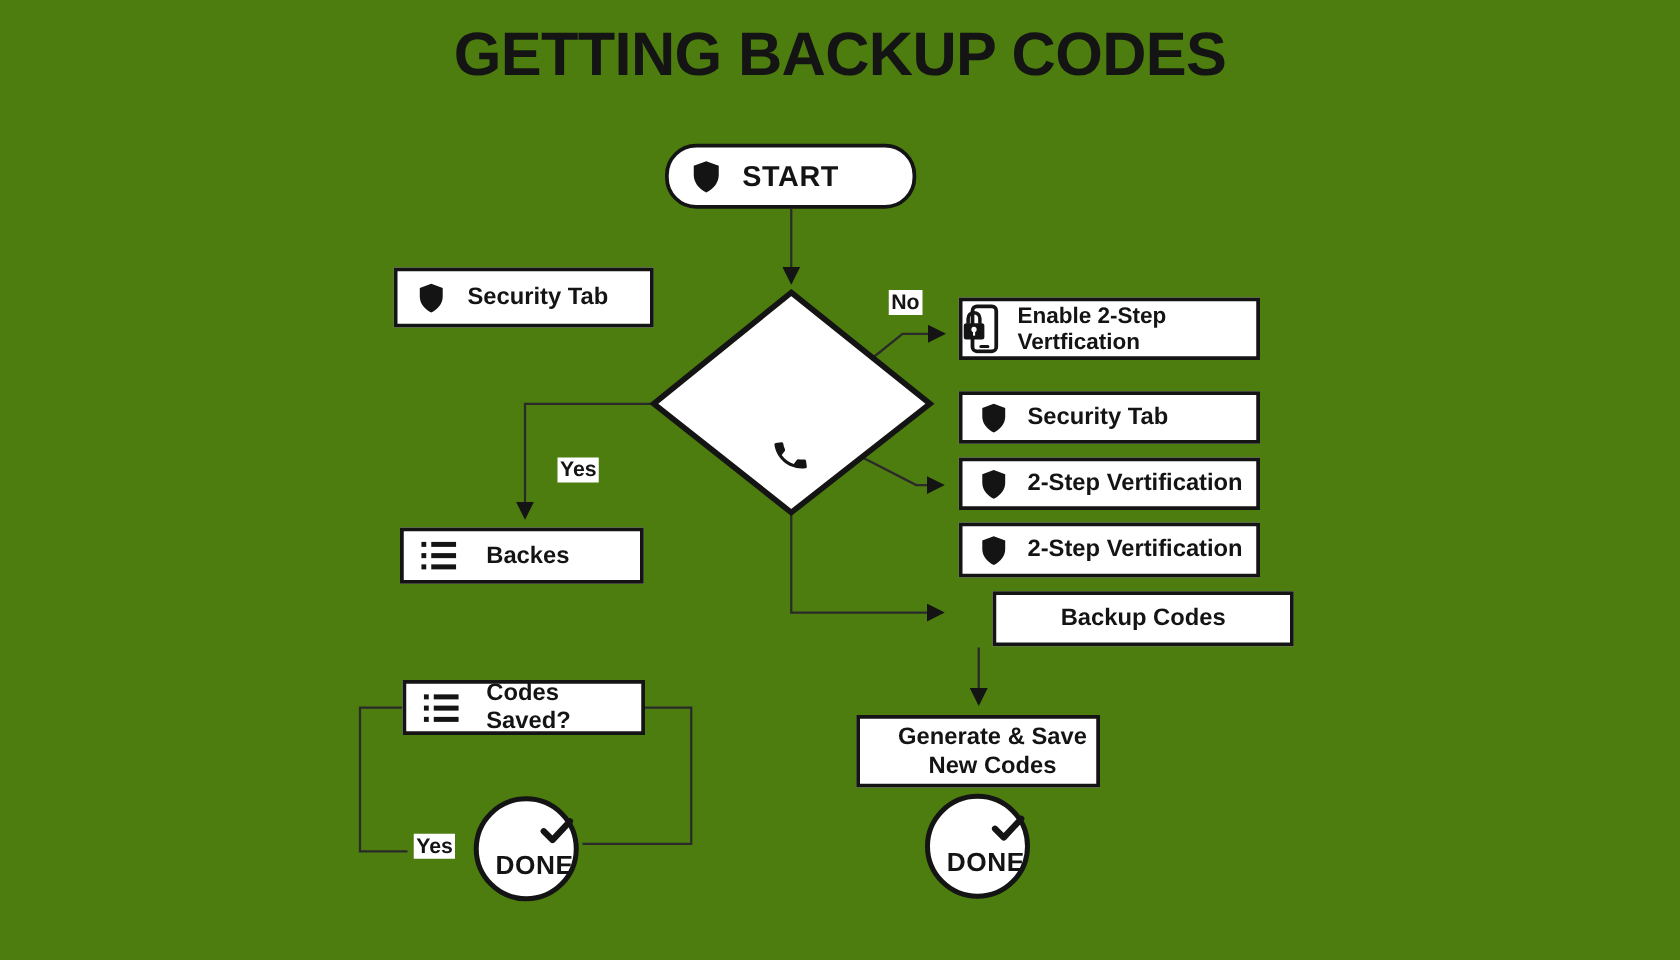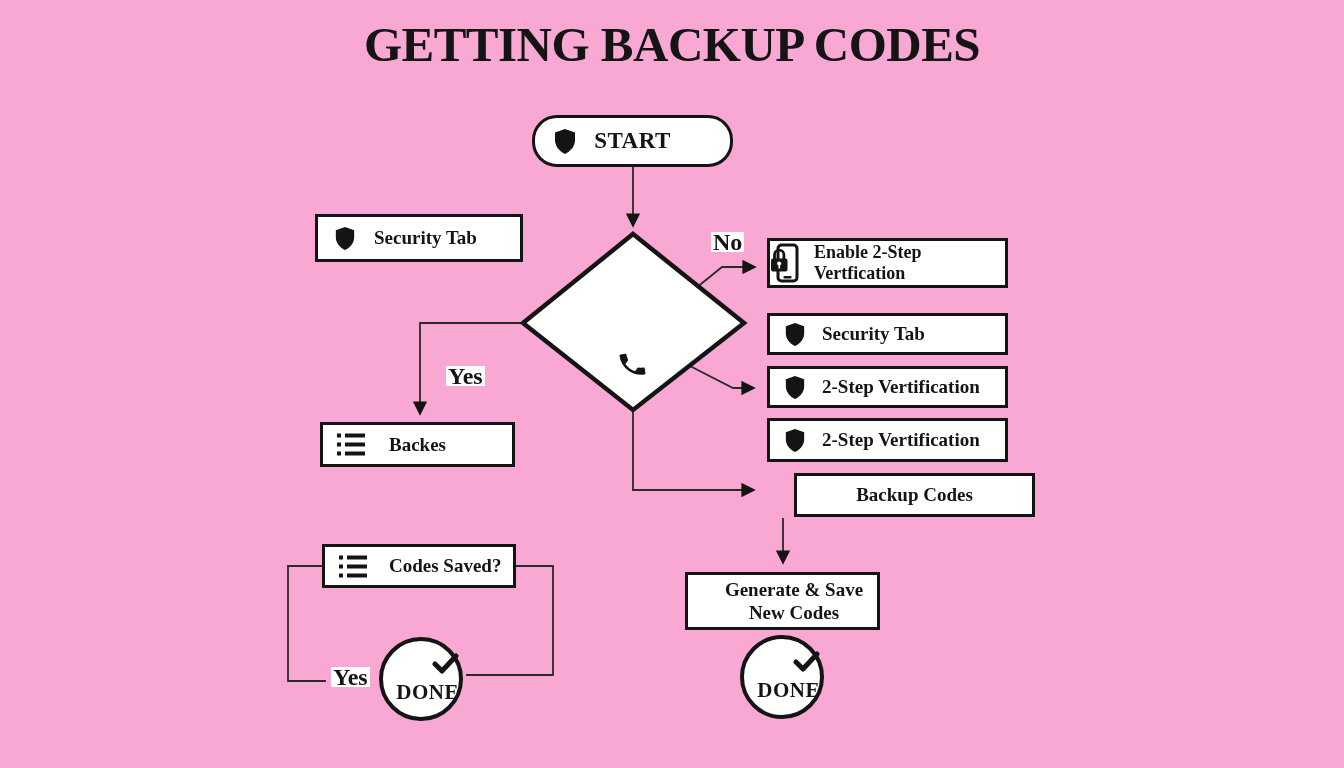--- a/index.html
+++ b/index.html
@@ -1,18 +1,18 @@
 <!DOCTYPE html>
 <html><head>
 <meta charset="utf-8">
 <style>
   html,body{margin:0;padding:0;background:#ffffff;}
   #canvas{
-    position:relative;width:1344px;height:768px;background:#f9a8d4;
-    font-family:Liberation Serif, serif;color:#111;
+    position:relative;width:1344px;height:768px;background:#4d7c0f;
+    font-family:Liberation Sans, sans-serif;color:#111;
     overflow:hidden;
   }
   #wires{position:absolute;left:0;top:0;width:1344px;height:768px;}
   .title{
     position:absolute;left:0;top:16px;width:100%;text-align:center;
     font-size:49px;font-weight:bold;letter-spacing:-0.5px;color:#141414;
   }
   .box{
     position:absolute;background:#fff;border:3px solid #141414;
     display:flex;align-items:center;box-sizing:border-box;
@@ -29,21 +29,21 @@
     font-size:20px;font-weight:bold;line-height:22px;color:#141414;
   }
   .diamond-phone{position:absolute;left:617px;top:349px;}
   .circle{
     position:absolute;width:84px;height:84px;border-radius:50%;
     border:4px solid #141414;background:#fff;box-sizing:border-box;
     display:flex;flex-direction:column;align-items:flex-end;justify-content:center;
     font-size:21px;font-weight:bold;letter-spacing:0.5px;color:#141414;
   }
   .edge-label{
-    position:absolute;font-size:24px;font-weight:600;color:#141414;background:#fff;
+    position:absolute;font-size:17px;font-weight:600;color:#141414;background:#fff;
     padding:0 2px;line-height:20px;
   }
   .genbox{flex-direction:column;justify-content:center;line-height:23px;text-align:center;padding-left:23px;}
 </style>
 </head>
 <body>
 
 <div id="canvas">
 
   <svg id="wires" width="1344" height="768" viewBox="0 0 1344 768">

